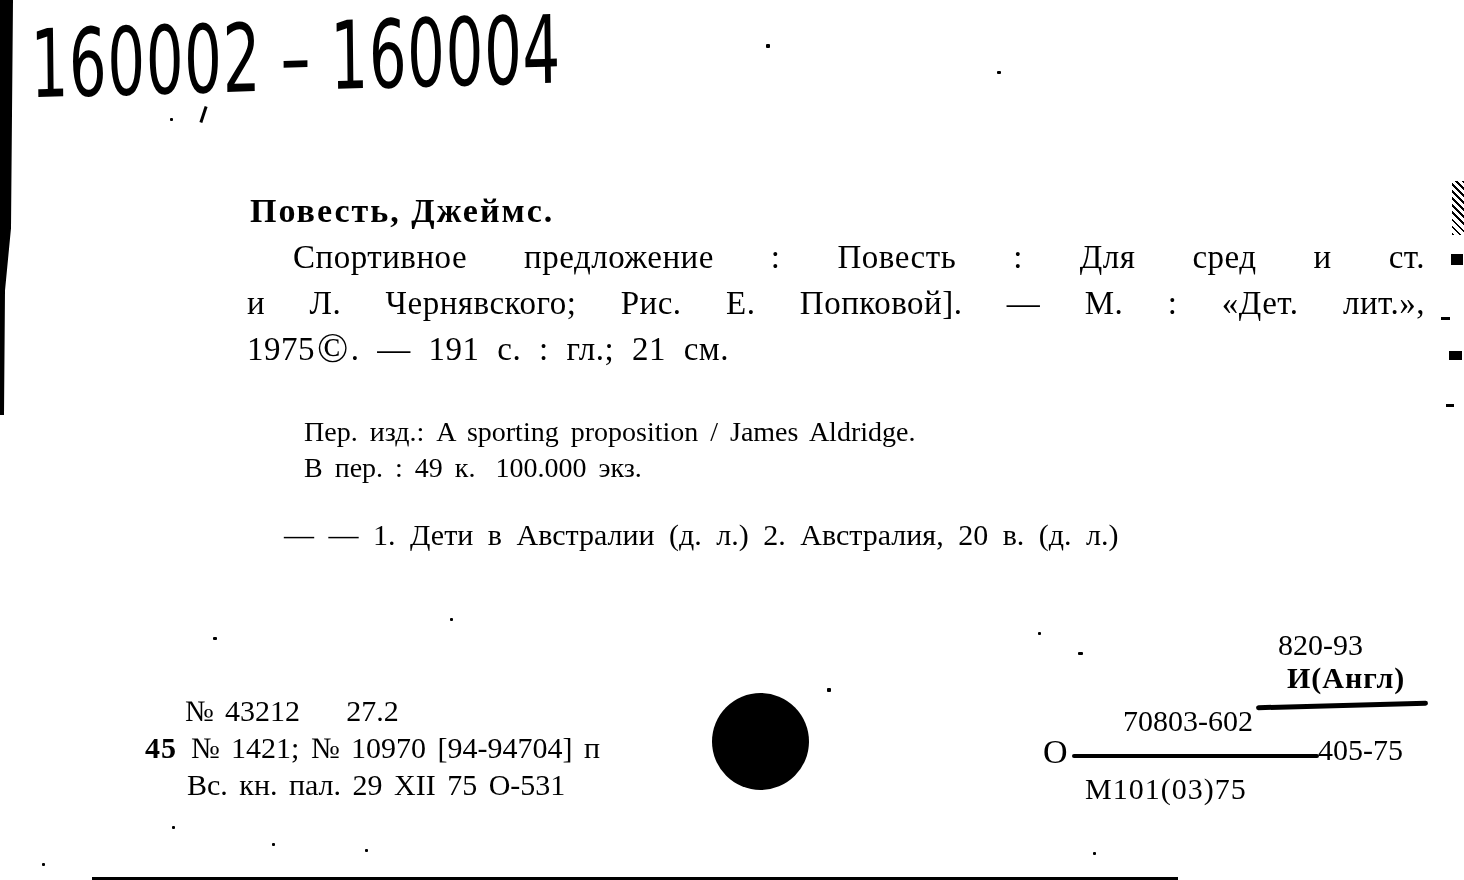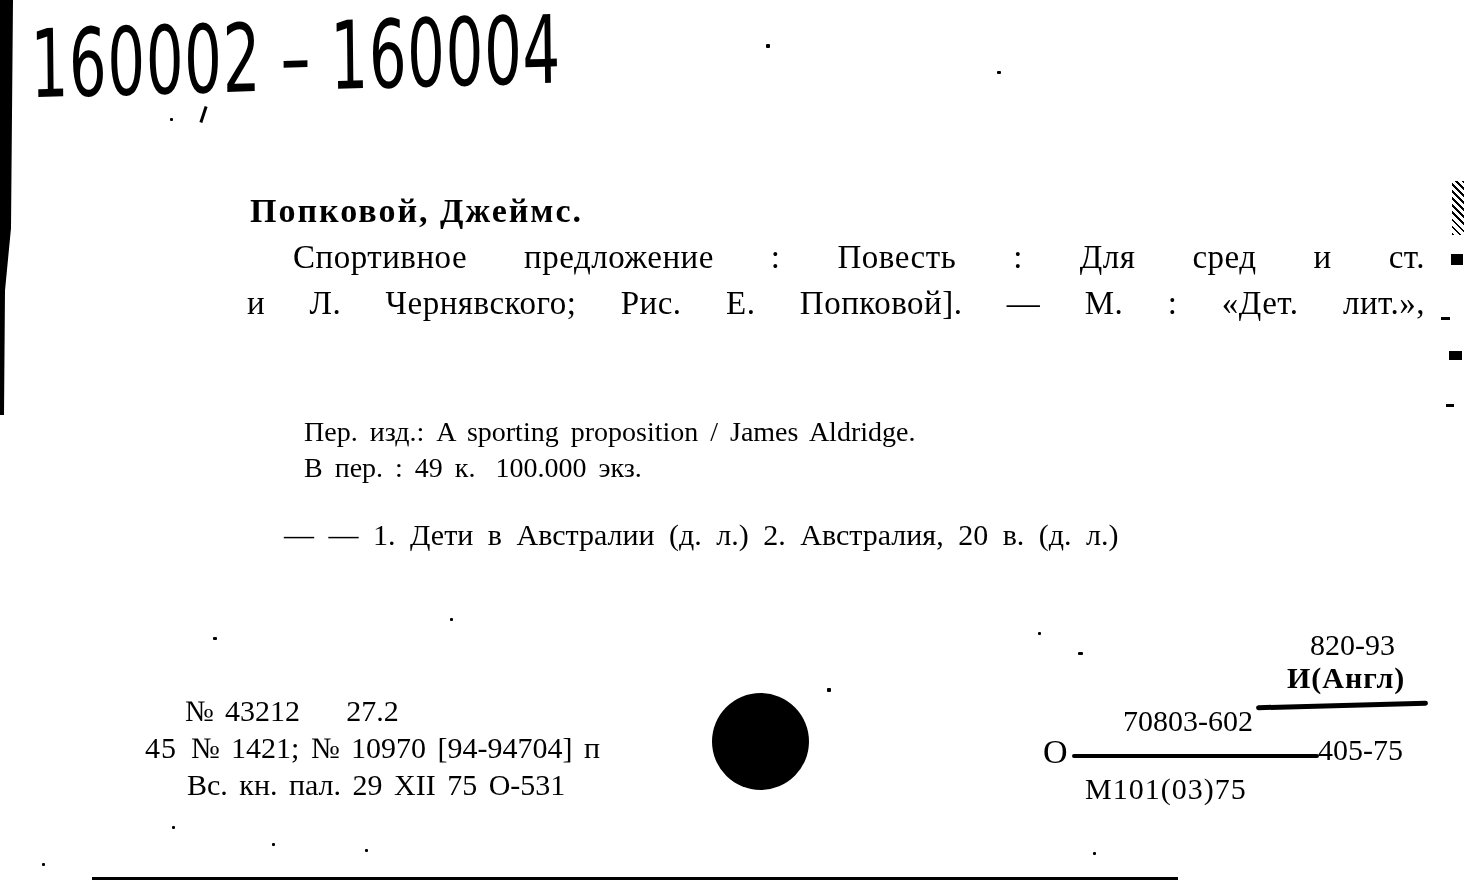--- a/index.html
+++ b/index.html
@@ -40,29 +40,29 @@
   .notes{left:304px;top:414px;font-size:28px;line-height:36px;word-spacing:5px;white-space:nowrap;}
   .notes .gap{margin-left:20px;text-align:center;}
 
   .tracings{left:284px;top:518px;font-size:30px;word-spacing:7px;white-space:nowrap;}
 
   
   .reg{font-size:30px;white-space:nowrap;word-spacing:4px;}
   .reg1{left:185px;top:694px;}
   .reg1 .idx{margin-left:46px;}
   .reg2{left:145px;top:731px;}
-  .reg2 .pfx{font-weight:normal;margin-right:14px;letter-spacing:1px;}
+  .reg2 .pfx{font-weight:bold;margin-right:14px;letter-spacing:1px;}
   .reg3{left:187px;top:768px;}
 
   
   .hole{left:712px;top:693px;width:97px;height:97px;background:#000;border-radius:50%;}
 
   
   .cls{font-size:30px;white-space:nowrap;}
-  .udc{left:1310px;top:628px;}
+  .udc{left:1278px;top:628px;}
   .lang{left:1287px;top:661px;font-weight:bold;letter-spacing:1px;}
   .lang-underline{left:1256px;top:703px;width:172px;height:5px;background:#000;
     border-radius:3px;transform:rotate(-1.5deg);}
   .numerator{left:1123px;top:704px;}
   .call-letter{left:1043px;top:733px;font-size:34px;}
   .frac-bar{left:1072px;top:754px;width:247px;height:4px;background:#000;border-radius:2px;}
   .suffix{left:1318px;top:733px;}
   .denominator{left:1085px;top:772px;letter-spacing:1px;}
 </style>
 </head>
@@ -88,25 +88,26 @@
   <div class="abs speck" style="left:1038px;top:632px;width:3px;height:3px"></div>
   <div class="abs speck" style="left:1078px;top:652px;width:5px;height:3px"></div>
   <div class="abs speck" style="left:172px;top:826px;width:3px;height:3px"></div>
   <div class="abs speck" style="left:272px;top:843px;width:3px;height:3px"></div>
   <div class="abs speck" style="left:42px;top:863px;width:3px;height:3px"></div>
   <div class="abs speck" style="left:365px;top:849px;width:3px;height:3px"></div>
   <div class="abs speck" style="left:1093px;top:852px;width:3px;height:3px"></div>
 
   <div class="abs handwriting">160002 – 160004</div>
 
-  <div class="abs author">Попковой, Джеймс.</div>
+  <div class="abs author">Повесть, Джеймс.</div>
 
   <div class="abs bib">
     <div class="justify indent">Спортивное предложение : Повесть : Для сред и ст.</div>
     <div class="justify">и Л. Чернявского; Рис. Е. Попковой]. — М. : «Дет. лит.»,</div>
+    <div class="last"><span>1975</span><span class="copy">©</span><span>. — 191 с. : гл.; 21 см.</span></div>
   </div>
 
   <div class="abs notes">
     <div>Пер. изд.: A sporting proposition / James Aldridge.</div>
     <div><span>В пер. : 49 к.</span><span class="gap">100.000 экз.</span></div>
   </div>
 
   <div class="abs tracings">— — 1. Дети в Австралии (д. л.) 2. Австралия, 20 в. (д. л.)</div>
 
   <div class="abs reg reg1"><span>№ 43212</span><span class="idx">27.2</span></div>

